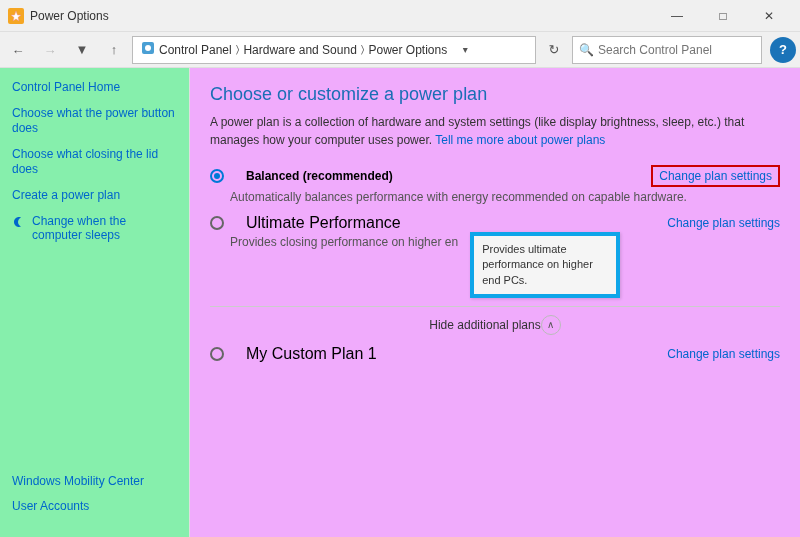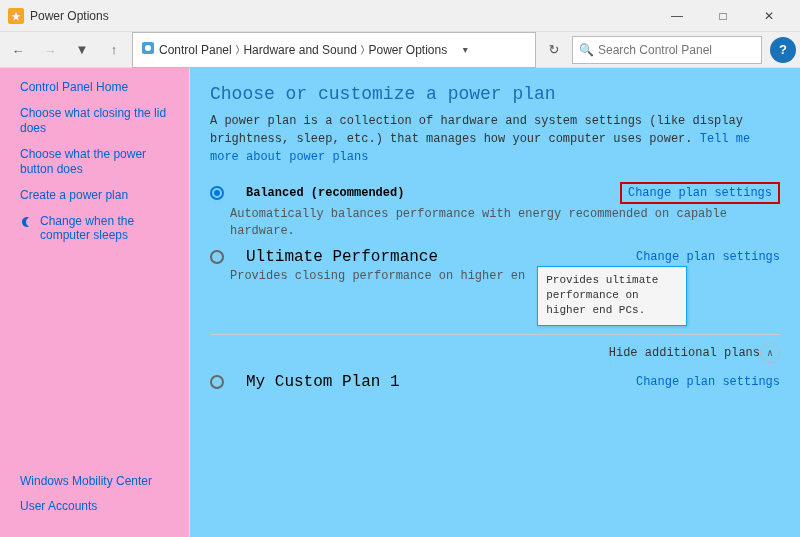--- a/index.html
+++ b/index.html
@@ -47,21 +47,21 @@
     }
     .nav-btn {
       width: 28px; height: 28px;
       display: flex; align-items: center; justify-content: center;
       background: transparent; border: none; cursor: pointer;
       color: #555; font-size: 13px; border-radius: 2px;
     }
     .nav-btn.disabled { color: #bbb; cursor: default; }
     .breadcrumb {
       flex: 1;
-      height: 36px;
+      height: 28px;
       background: #fff;
       border: 1px solid #bbb;
       display: flex;
       align-items: center;
       padding: 0 8px;
       gap: 4px;
       font-size: 12px;
       color: #333;
     }
     .breadcrumb-sep { color: #666; font-size: 11px; }
@@ -105,23 +105,23 @@
 
     
     .main-layout {
       display: flex;
       height: calc(537px - 32px - 36px);
     }
 
     
     .sidebar {
       width: 190px;
-      background: #f9a8d4;
+      background: #86efac;
       border-right: 1px solid #dfdfdf;
-      padding: 12px 8px;
+      padding: 12px 0;
       display: flex;
       flex-direction: column;
       justify-content: space-between;
     }
     .sidebar-top { padding: 0 12px; }
     .sidebar-link {
       display: block;
       color: #0066cc;
       font-size: 12px;
       text-decoration: none;
@@ -134,24 +134,23 @@
       color: #0066cc; font-size: 12px; margin-bottom: 10px;
       cursor: pointer; text-decoration: none;
     }
     .sidebar-link-icon { width: 16px; height: 16px; flex-shrink: 0; margin-top: 1px; }
     .sidebar-bottom { padding: 0 12px; }
     .sidebar-section-label { font-size: 11px; color: #555; margin-bottom: 6px; font-style: italic; }
 
     
     .content {
       flex: 1;
-      background: #7dd3fc;
+      background: #f0abfc;
       padding: 16px 20px;
       overflow-y: auto;
-      font-family: Liberation Mono, monospace;
     }
     .page-heading {
       font-size: 18px;
       color: #1a6eb5;
       font-weight: 300;
       margin-bottom: 8px;
     }
     .page-desc {
       font-size: 12px;
       color: #333;
@@ -209,21 +208,21 @@
     .plan-desc {
       font-size: 12px;
       color: #555;
       margin-left: 20px;
       margin-bottom: 4px;
       line-height: 1.4;
     }
     .tooltip-box {
       position: absolute;
       background: #f5f5f5;
-      border: 1px solid #0ea5e9;
+      border: 4px solid #0ea5e9;
       padding: 6px 8px;
       font-size: 11px;
       color: #333;
       line-height: 1.4;
       width: 150px;
       z-index: 10;
       top: 0;
       left: 120px;
       box-shadow: 1px 1px 3px rgba(0,0,0,0.15);
     }
@@ -231,21 +230,21 @@
       width: 20px; height: 20px;
       border-radius: 50%;
       border: 1px solid #bbb;
       display: flex; align-items: center; justify-content: center;
       font-size: 10px; color: #555;
       float: right;
     }
     .hide-row {
       display: flex;
       align-items: center;
-      justify-content: flex-end;
+      justify-content: center;
       margin-bottom: 10px;
     }
     .section-divider {
       border: none;
       border-top: 1px solid #ccc;
       margin: 8px 0;
     }
   </style>
 </head>
 <body>
@@ -291,22 +290,22 @@
     <input class="search-input" type="text" placeholder="Search Control Panel" style="">
   </div>
   <button class="help-btn">?</button>
 </div>
 
 <div class="main-layout">
 
   <div class="sidebar">
     <div class="sidebar-top">
       <a class="sidebar-link">Control Panel Home</a>
+      <a class="sidebar-link">Choose what the power button does</a>
       <a class="sidebar-link">Choose what closing the lid does</a>
-      <a class="sidebar-link">Choose what the power button does</a>
       <a class="sidebar-link">Create a power plan</a>
       <a class="sidebar-link-with-icon">
         <span class="sidebar-link-icon">
           <svg width="14" height="14" viewBox="0 0 14 14">
               <path d="M7 2C4.2 2 2 4.2 2 7s2.2 5 5 5c.7 0 1.4-.1 2-.4C7.4 10.8 6 9 6 7s1.4-3.8 3-4.6C8.4 2.1 7.7 2 7 2z" fill="#0066cc"></path>
             </svg>
         </span>
         <span>Change when the computer sleeps</span>
       </a>
     </div>

